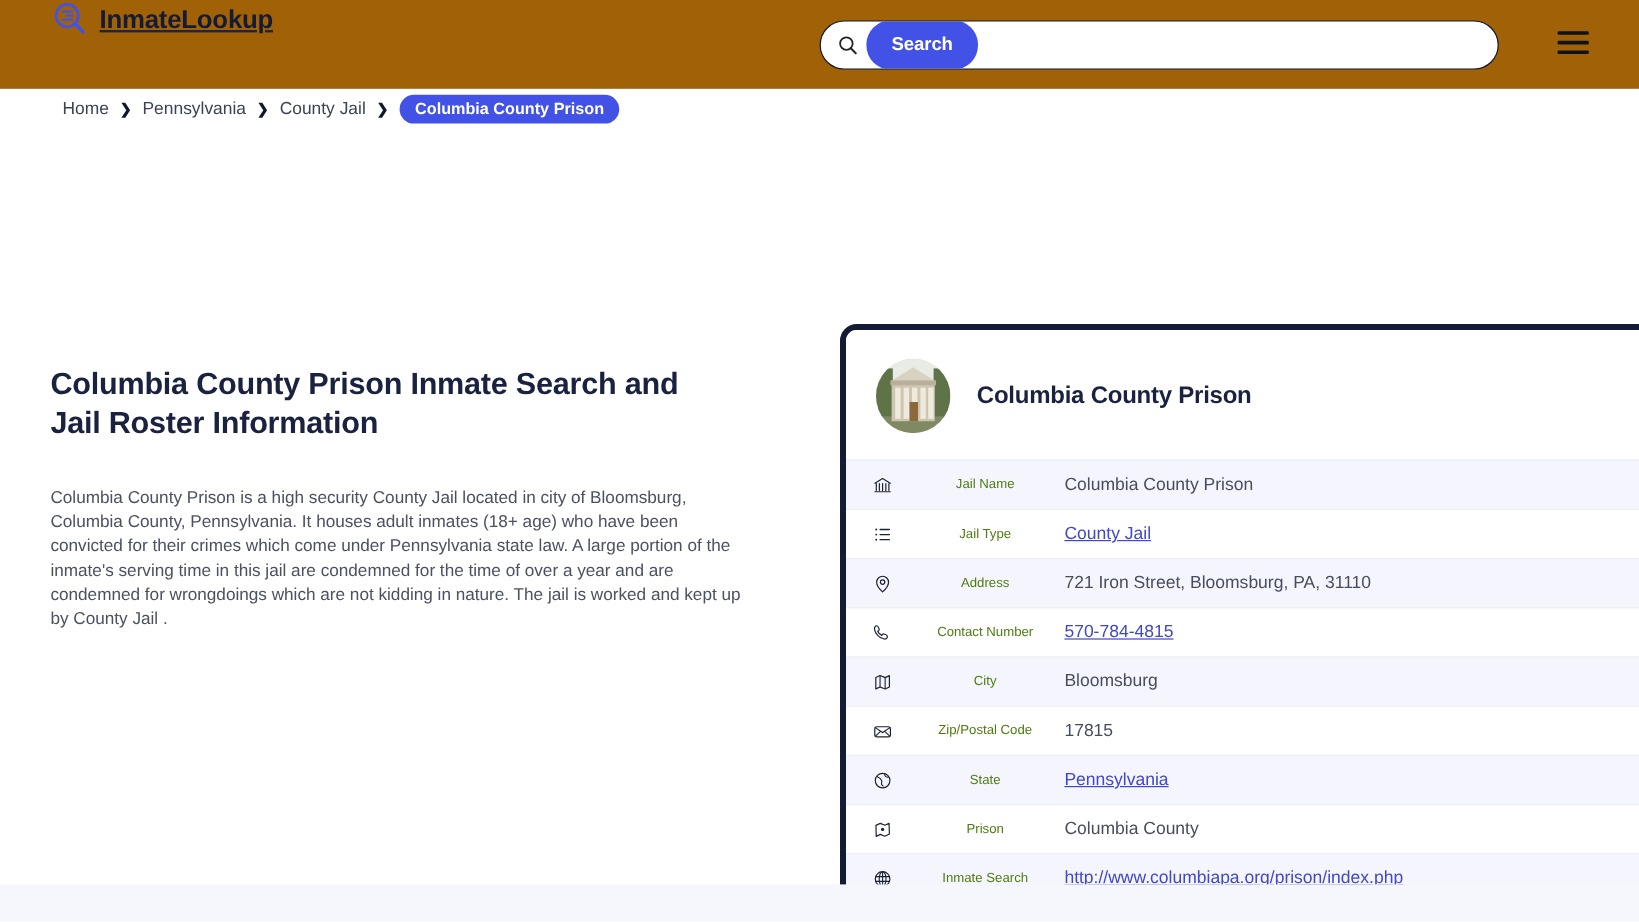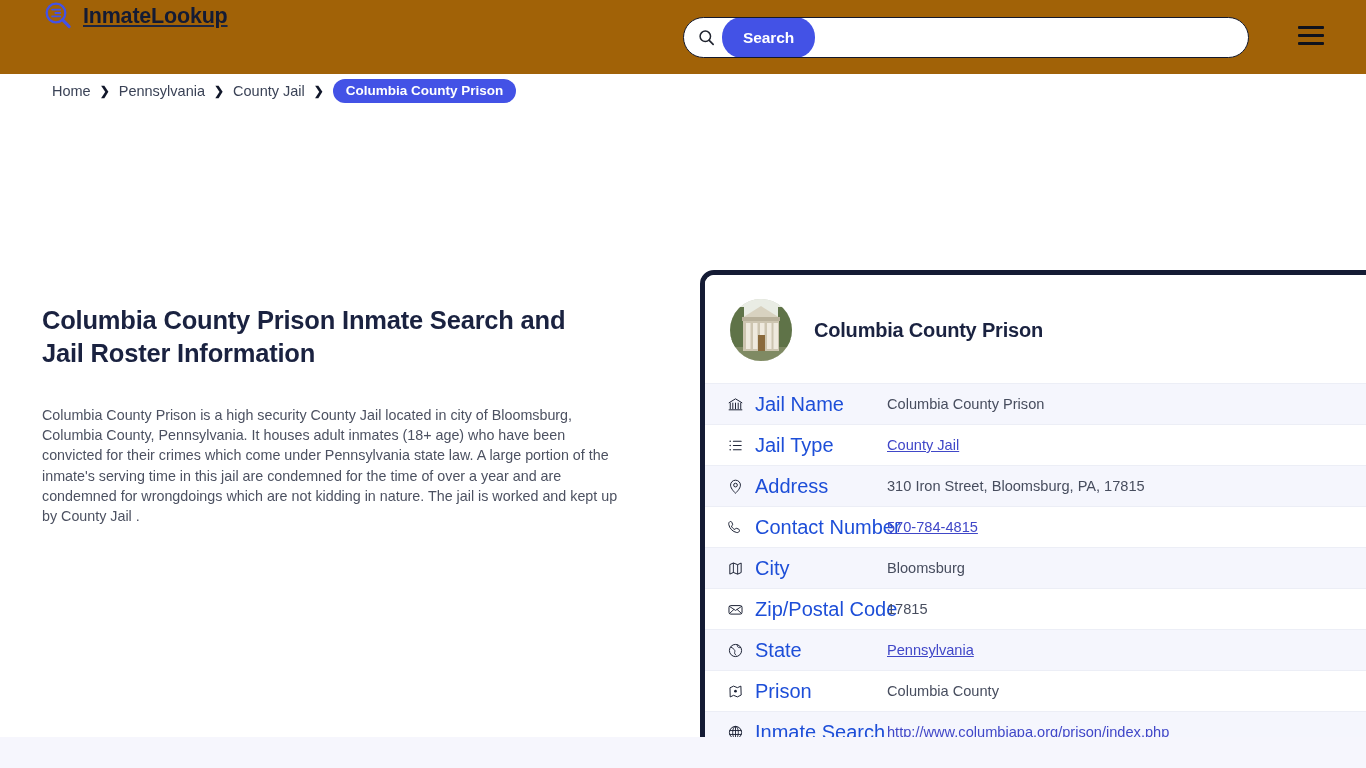--- a/index.html
+++ b/index.html
@@ -244,23 +244,24 @@
     flex: 0 0 28px;
     display: flex;
     align-items: center;
     color: #1b2134;
   }
   .row-icon svg { display: block; }
 
   .row-label {
     width: 132px;
     flex: 0 0 auto;
-    font-size: 20px;
-    color: #1d4ed8;
+    font-size: 11px;
+    color: #4d7c0f;
     white-space: nowrap;
+    text-align: center;
   }
 
   .row-value {
     font-size: 14.6px;
     color: #474d5e;
     white-space: nowrap;
   }
   .row-value.link {
     color: #4047c8;
     text-decoration: underline;
@@ -378,21 +379,21 @@
       </div>
 
       <div class="info-row">
         <span class="row-icon">
           <svg viewBox="0 0 24 24" width="17" height="17">
               <path d="M12 21.5s7-6.3 7-11.4A7 7 0 0 0 5 10.1c0 5.1 7 11.4 7 11.4Z" fill="none" stroke="currentColor" stroke-width="1.4"></path>
               <circle cx="12" cy="10" r="2.6" fill="none" stroke="currentColor" stroke-width="1.4"></circle>
             </svg>
         </span>
         <span class="row-label">Address</span>
-        <span class="row-value">310 Iron Street, Bloomsburg, PA, 17815</span>
+        <span class="row-value">721 Iron Street, Bloomsburg, PA, 31110</span>
       </div>
 
       <div class="info-row">
         <span class="row-icon">
           <svg viewBox="0 0 24 24" width="17" height="17">
               <path d="M5 3.5c1 0 1.6.5 2 1.6l.9 2.3c.3.8.1 1.4-.6 1.9l-1 .7c.7 2.1 2.6 4 4.8 4.8l.7-1c.5-.7 1.1-.9 1.9-.6l2.3.9c1.1.4 1.6 1 1.6 2 0 2-1.8 3.4-3.8 3-5.6-1-10.3-5.7-11.3-11.3C2.1 5.3 3.5 3.5 5 3.5Z" fill="none" stroke="currentColor" stroke-width="1.4" stroke-linejoin="round"></path>
             </svg>
         </span>
         <span class="row-label">Contact Number</span>
         <a href="#" class="row-value link">570-784-4815</a>

